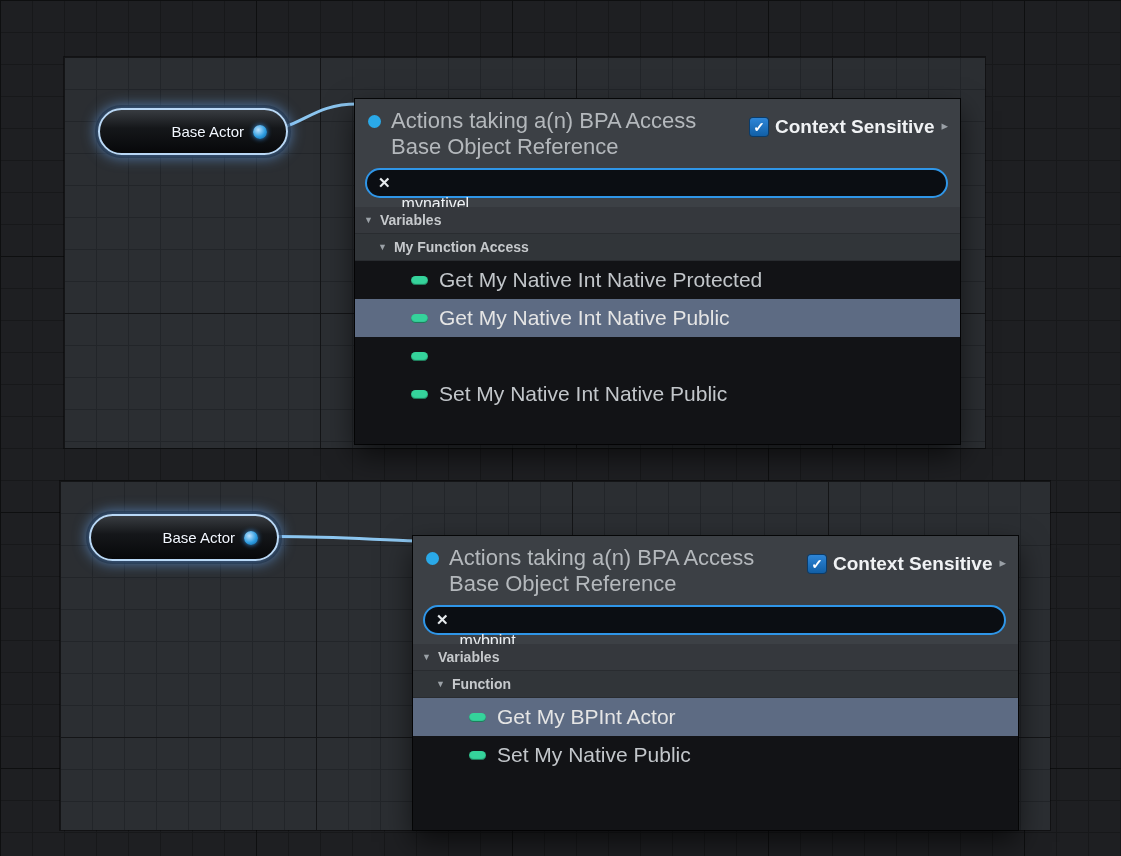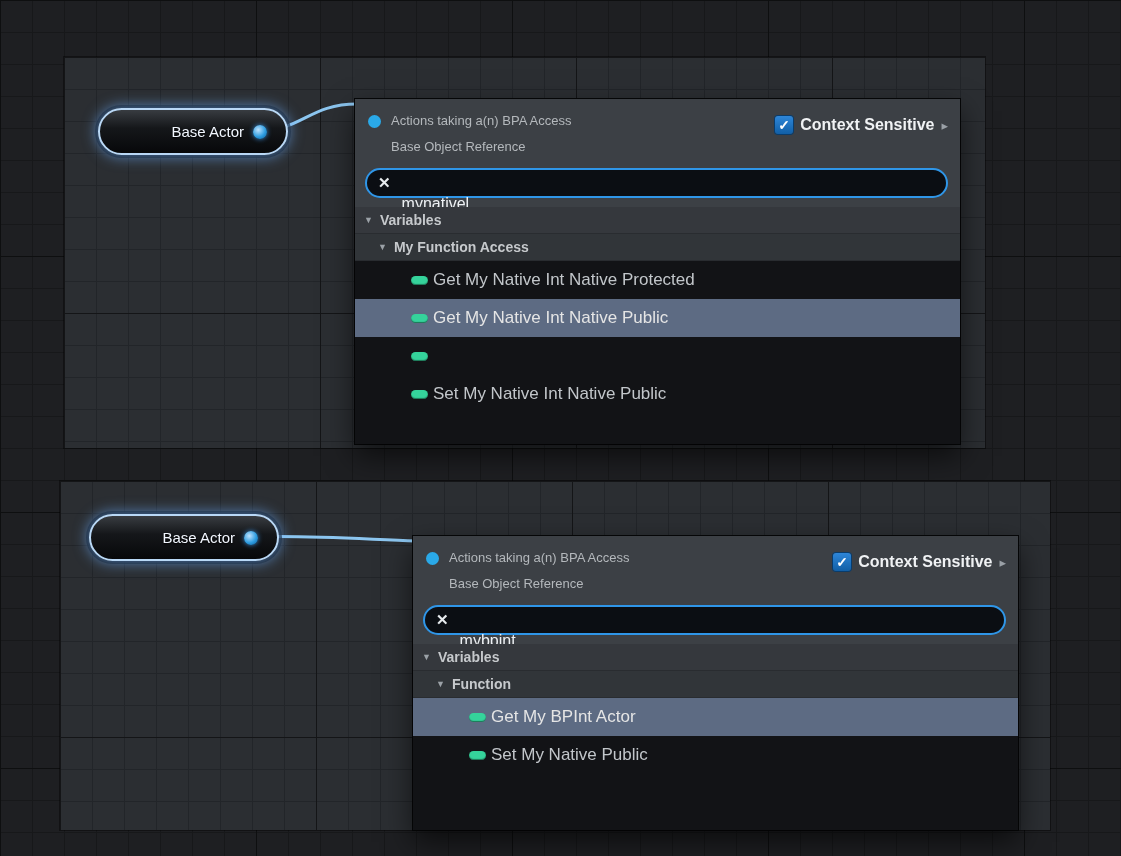--- a/index.html
+++ b/index.html
@@ -57,31 +57,31 @@
     position:absolute; width:605px; display:flex; flex-direction:column;
     background:#121316;
     box-shadow:0 12px 28px rgba(0,0,0,.6), 0 0 0 1px #060708;
   }
   .shot-1 .menu { left:291px; top:42px; height:345px; }
   .shot-2 .menu { left:353px; top:55px; height:294px; }
 
   .menu-header { background:#3c4045; padding:9px 12px 9px 10px; flex:0 0 auto; }
   .title-row { display:flex; align-items:flex-start; }
   .dot { width:13px; height:13px; border-radius:50%; background:#2aa9e8; margin:7px 10px 0 3px; flex:0 0 auto; }
-  .title { color:#b4b8bc; font-size:13px; line-height:26px; flex:1 1 auto; }
+  .title { color:#b4b8bc; font-size:22px; line-height:26px; flex:1 1 auto; }
   .title span { display:block; }
   .ctx-wrap { margin-left:auto; display:flex; align-items:center; gap:7px; padding-top:8px; flex:0 0 auto; cursor:pointer; }
   .cb {
     width:18px; height:18px; border-radius:3px; flex:0 0 auto;
     background:linear-gradient(180deg,#2e86d8,#115fa6);
     box-shadow:0 0 0 1px #0a3c6b;
     color:#fff; font-size:14px; font-weight:bold; line-height:18px; text-align:center;
   }
   .cb i { font-style:normal; }
-  .ctx-label { color:#f0f2f4; font-size:16px; font-weight:600; white-space:nowrap; }
+  .ctx-label { color:#f0f2f4; font-size:19px; font-weight:600; white-space:nowrap; }
   .arrow { color:#9aa0a6; font-size:13px; padding:10px 0 0 7px; cursor:pointer; }
 
   .search {
     margin-top:8px; height:30px; border:2px solid #2f96e8; border-radius:16px;
     background:#0b0e13; display:flex; align-items:center; padding:0 11px; gap:11px;
   }
   .clear { color:#e8ecef; font-size:15px; font-weight:bold; cursor:pointer; }
   .search-input {
     flex:1; background:transparent; border:none; outline:none;
     color:#eef1f4; font-size:16px; font-family:inherit; padding:0;margin-top:42px;
@@ -90,22 +90,22 @@
   .list { flex:1 1 auto; display:flex; flex-direction:column; background:#121316; overflow:hidden; }
   .cat {
     height:27px; flex:0 0 auto; display:flex; align-items:center; gap:7px;
     background:#35383d; border-bottom:1px solid #292c30;
     color:#c6c9cc; font-weight:bold; font-size:14px; cursor:pointer;
   }
   .cat.lvl0 { padding-left:9px; }
   .cat.lvl1 { padding-left:23px; background:#313539; }
   .tri { font-size:9px; color:#9ba1a7; }
   .item {
-    height:38px; flex:0 0 auto; display:flex; align-items:center; gap:5px;
-    padding-left:56px; color:#c2c6ca; font-size:17px; background:#121316; cursor:pointer;
+    height:38px; flex:0 0 auto; display:flex; align-items:center; gap:11px;
+    padding-left:56px; color:#c2c6ca; font-size:21px; background:#121316; cursor:pointer;
   }
   .item.selected { background:#5d6b83; color:#e5e5e5; }
   .pill {
     width:17px; height:9px; border-radius:5px; flex:0 0 auto;
     background:#35d39b; box-shadow:inset 0 -1px 1px rgba(0,0,0,.45);
   }
   .filler { flex:1 1 auto; background:#121316; }
 </style>
 </head>
 <body>

